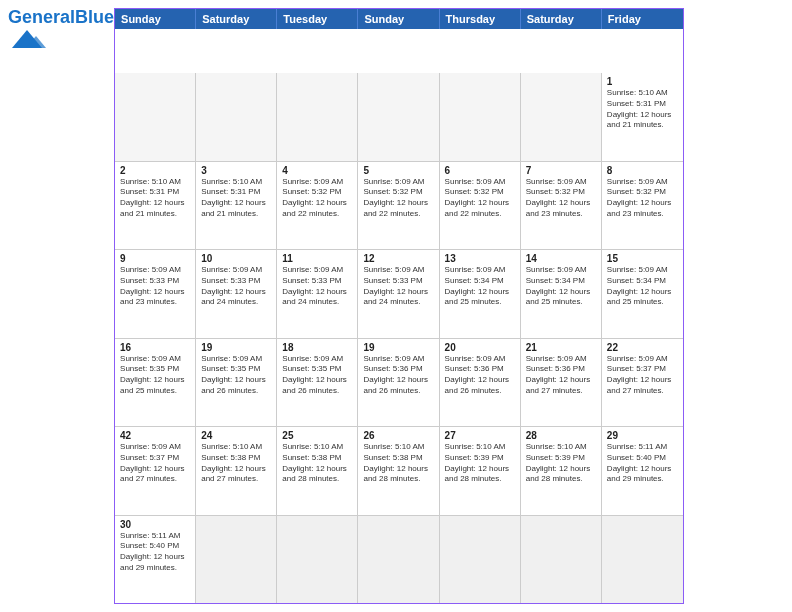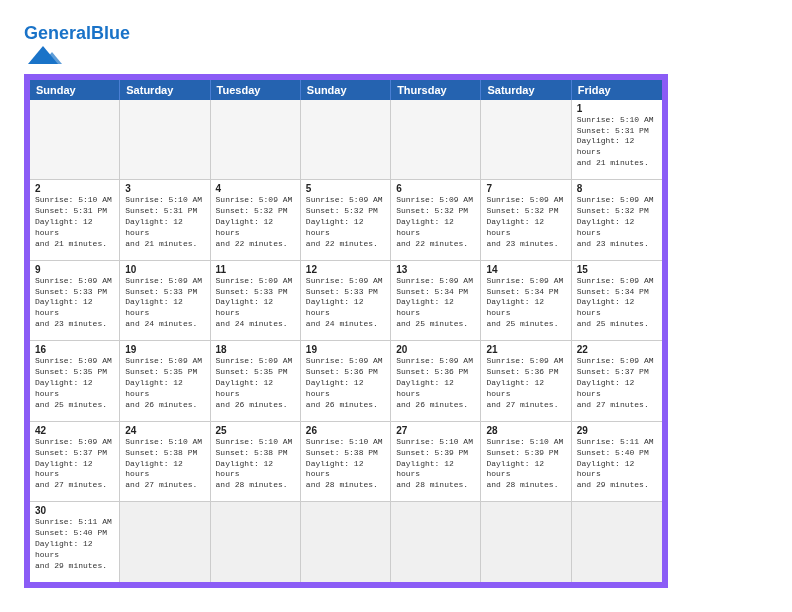--- a/index.html
+++ b/index.html
@@ -6,23 +6,23 @@
     body {
       width: 792px;
       height: 612px;
       font-family: Arial, sans-serif;
       background: #fff;
       overflow: hidden;
     }
     .page {
       width: 692px;
       height: 612px;
-      padding: 24px;
-      display: flex;
-      flex-direction: column;
+      padding: 8px;
+      display: flex;
+      flex-direction: row;
     }
     .header {
       display: flex;
       justify-content: space-between;
       align-items: flex-start;
       margin-bottom: 10px;
     }
     .logo {
       display: flex;
       align-items: center;
@@ -46,21 +46,22 @@
     }
     .title-block h2 {
       font-size: 15px;
       color: #444;
       font-weight: normal;
     }
     .calendar {
       flex: 1;
       display: flex;
       flex-direction: column;
-      border: 6px solid #8b5cf6;
+      border: 1px solid #8b5cf6;
+      gap: 44px;
     }
     .cal-header-row {
       display: grid;
       grid-template-columns: repeat(7, 1fr);
       background: #2563b0;
     }
     .cal-header-cell {
       color: #fff;
       font-size: 11px;
       font-weight: bold;
@@ -97,21 +98,20 @@
       font-size: 10px;
       font-weight: bold;
       color: #222;
       display: block;
       margin-bottom: 1px;
     }
     .day-info {
       font-size: 8px;
       color: #333;
       line-height: 1.35;
-      font-family: Liberation Mono, monospace;
     }
   </style>
 </head>
 <body>
 
 <div class="page">
   <div class="header">
     <div class="logo">
       <div>
         <div class="logo-text">

